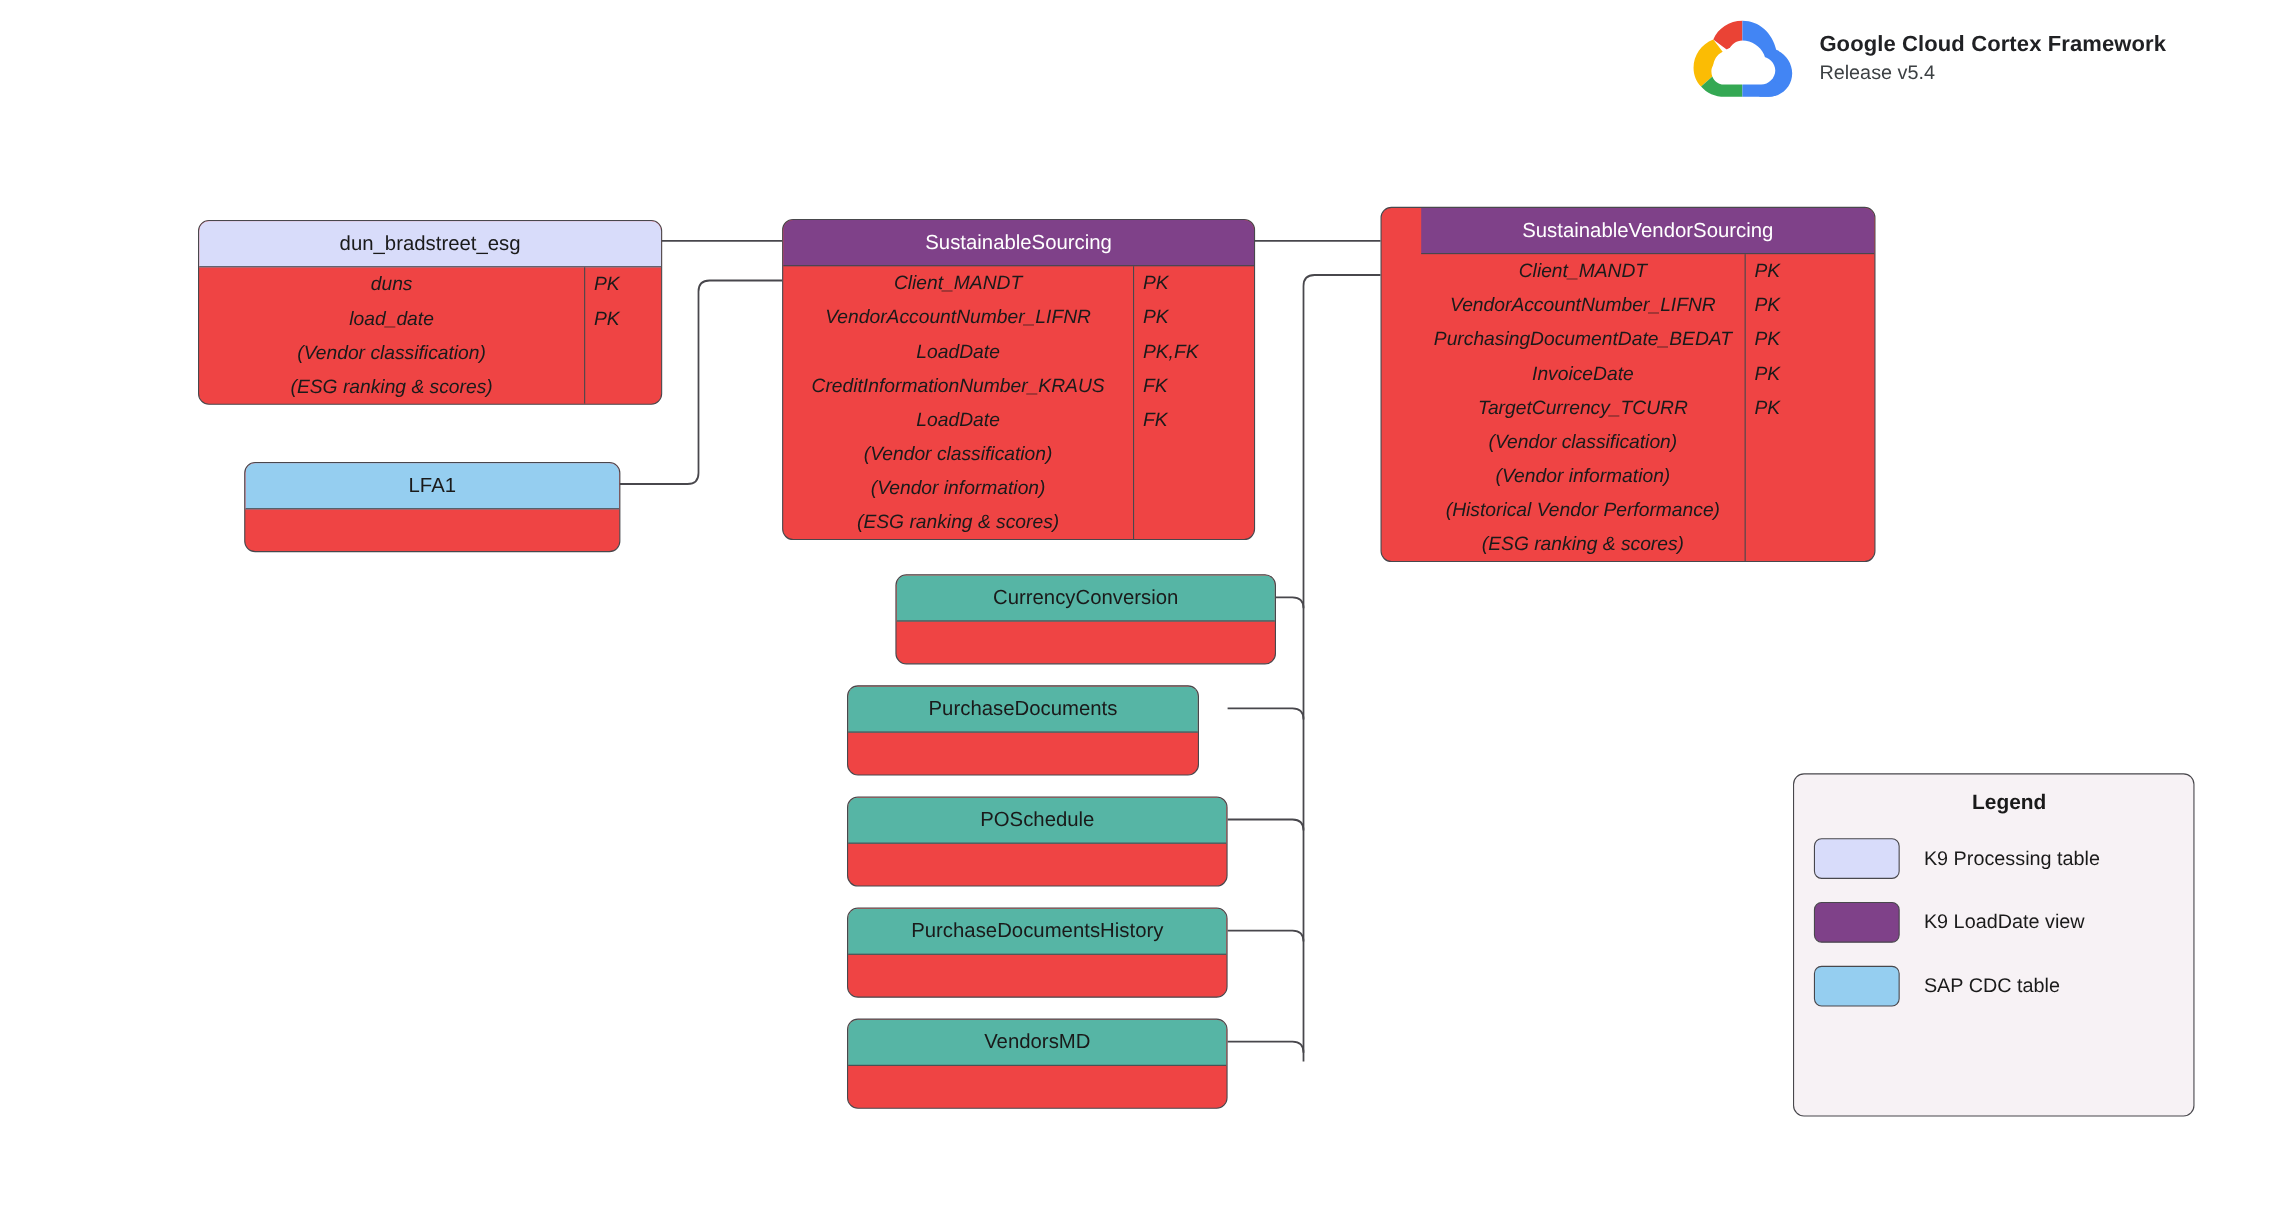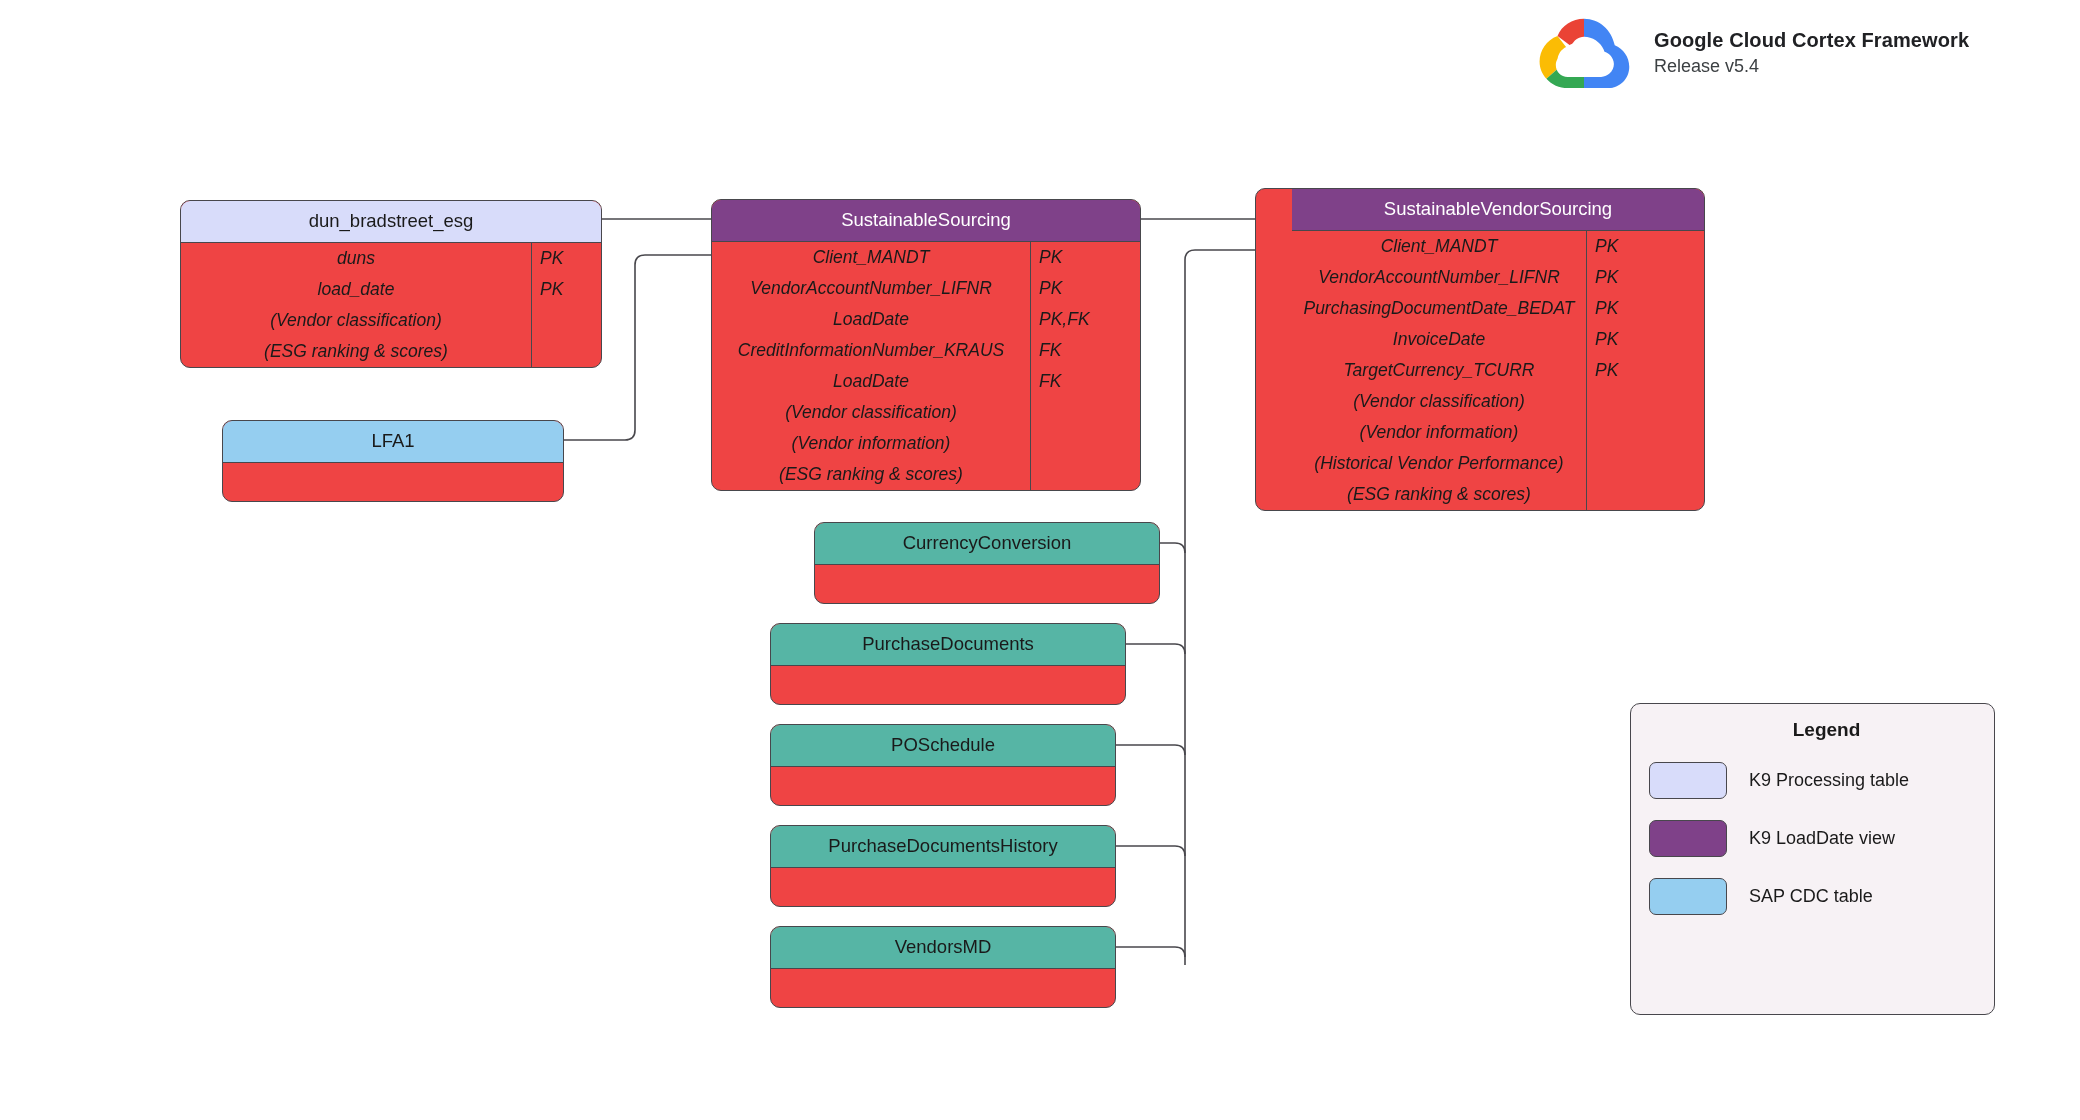--- a/index.html
+++ b/index.html
@@ -243,21 +243,21 @@
   </div>
 </div>
 
 <div class="entity sapview" style="left:814px; top:522px; width:346px;">
   <div class="ent-head">CurrencyConversion</div>
   <div class="ent-body">
     <div class="ent-fields ent-empty"></div>
   </div>
 </div>
 
-<div class="entity sapview" style="left:770px; top:623px; width:356px;">
+<div class="entity sapview" style="left:770px; top:623px; width:320px;">
   <div class="ent-head">PurchaseDocuments</div>
   <div class="ent-body">
     <div class="ent-fields ent-empty"></div>
   </div>
 </div>
 
 <div class="entity sapview" style="left:770px; top:724px; width:346px;">
   <div class="ent-head">POSchedule</div>
   <div class="ent-body">
     <div class="ent-fields ent-empty"></div>

